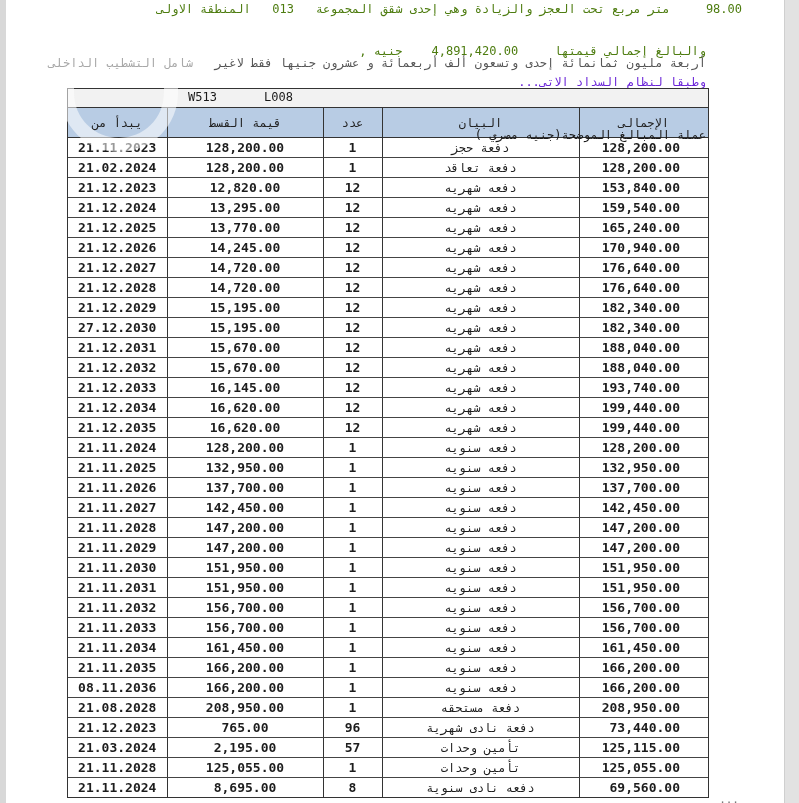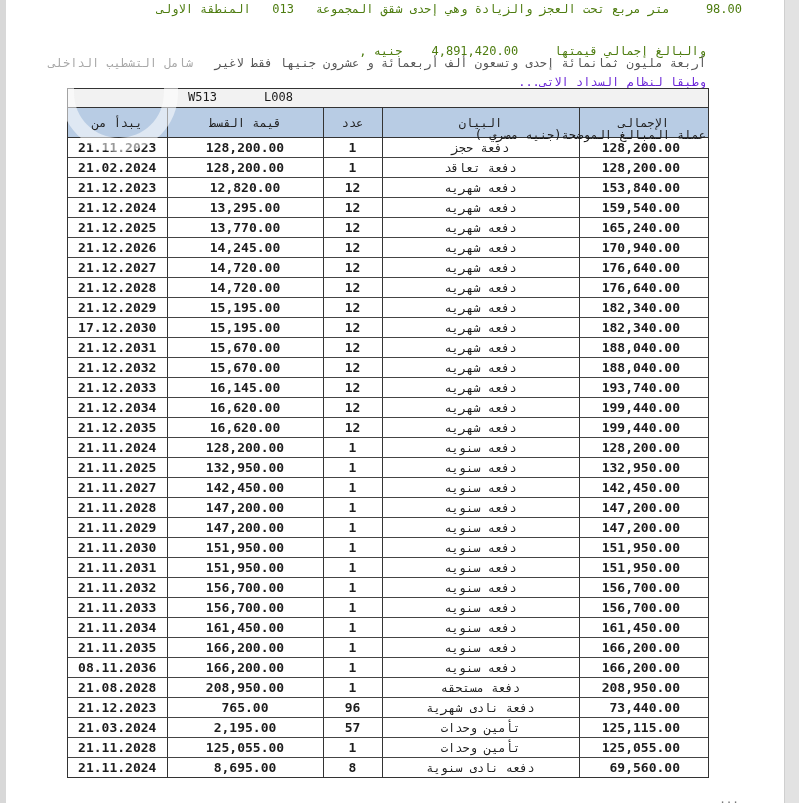--- a/index.html
+++ b/index.html
@@ -173,21 +173,21 @@
           <td class="total">176,640.00</td>
         </tr>
         <tr>
           <td>21.12.2029</td>
           <td>15,195.00</td>
           <td>12</td>
           <td class="desc">دفعه شهريه</td>
           <td class="total">182,340.00</td>
         </tr>
         <tr>
-          <td>17.12.2030</td>
+          <td>27.12.2030</td>
           <td>15,195.00</td>
           <td>12</td>
           <td class="desc">دفعه شهريه</td>
           <td class="total">182,340.00</td>
         </tr>
         <tr>
           <td>21.12.2031</td>
           <td>15,670.00</td>
           <td>12</td>
           <td class="desc">دفعه شهريه</td>
@@ -227,20 +227,27 @@
           <td>1</td>
           <td class="desc">دفعه سنويه</td>
           <td class="total">128,200.00</td>
         </tr>
         <tr>
           <td>21.11.2025</td>
           <td>132,950.00</td>
           <td>1</td>
           <td class="desc">دفعه سنويه</td>
           <td class="total">132,950.00</td>
+        </tr>
+        <tr>
+          <td>21.11.2026</td>
+          <td>137,700.00</td>
+          <td>1</td>
+          <td class="desc">دفعه سنويه</td>
+          <td class="total">137,700.00</td>
         </tr>
         <tr>
           <td>21.11.2027</td>
           <td>142,450.00</td>
           <td>1</td>
           <td class="desc">دفعه سنويه</td>
           <td class="total">142,450.00</td>
         </tr>
         <tr>
           <td>21.11.2028</td>

